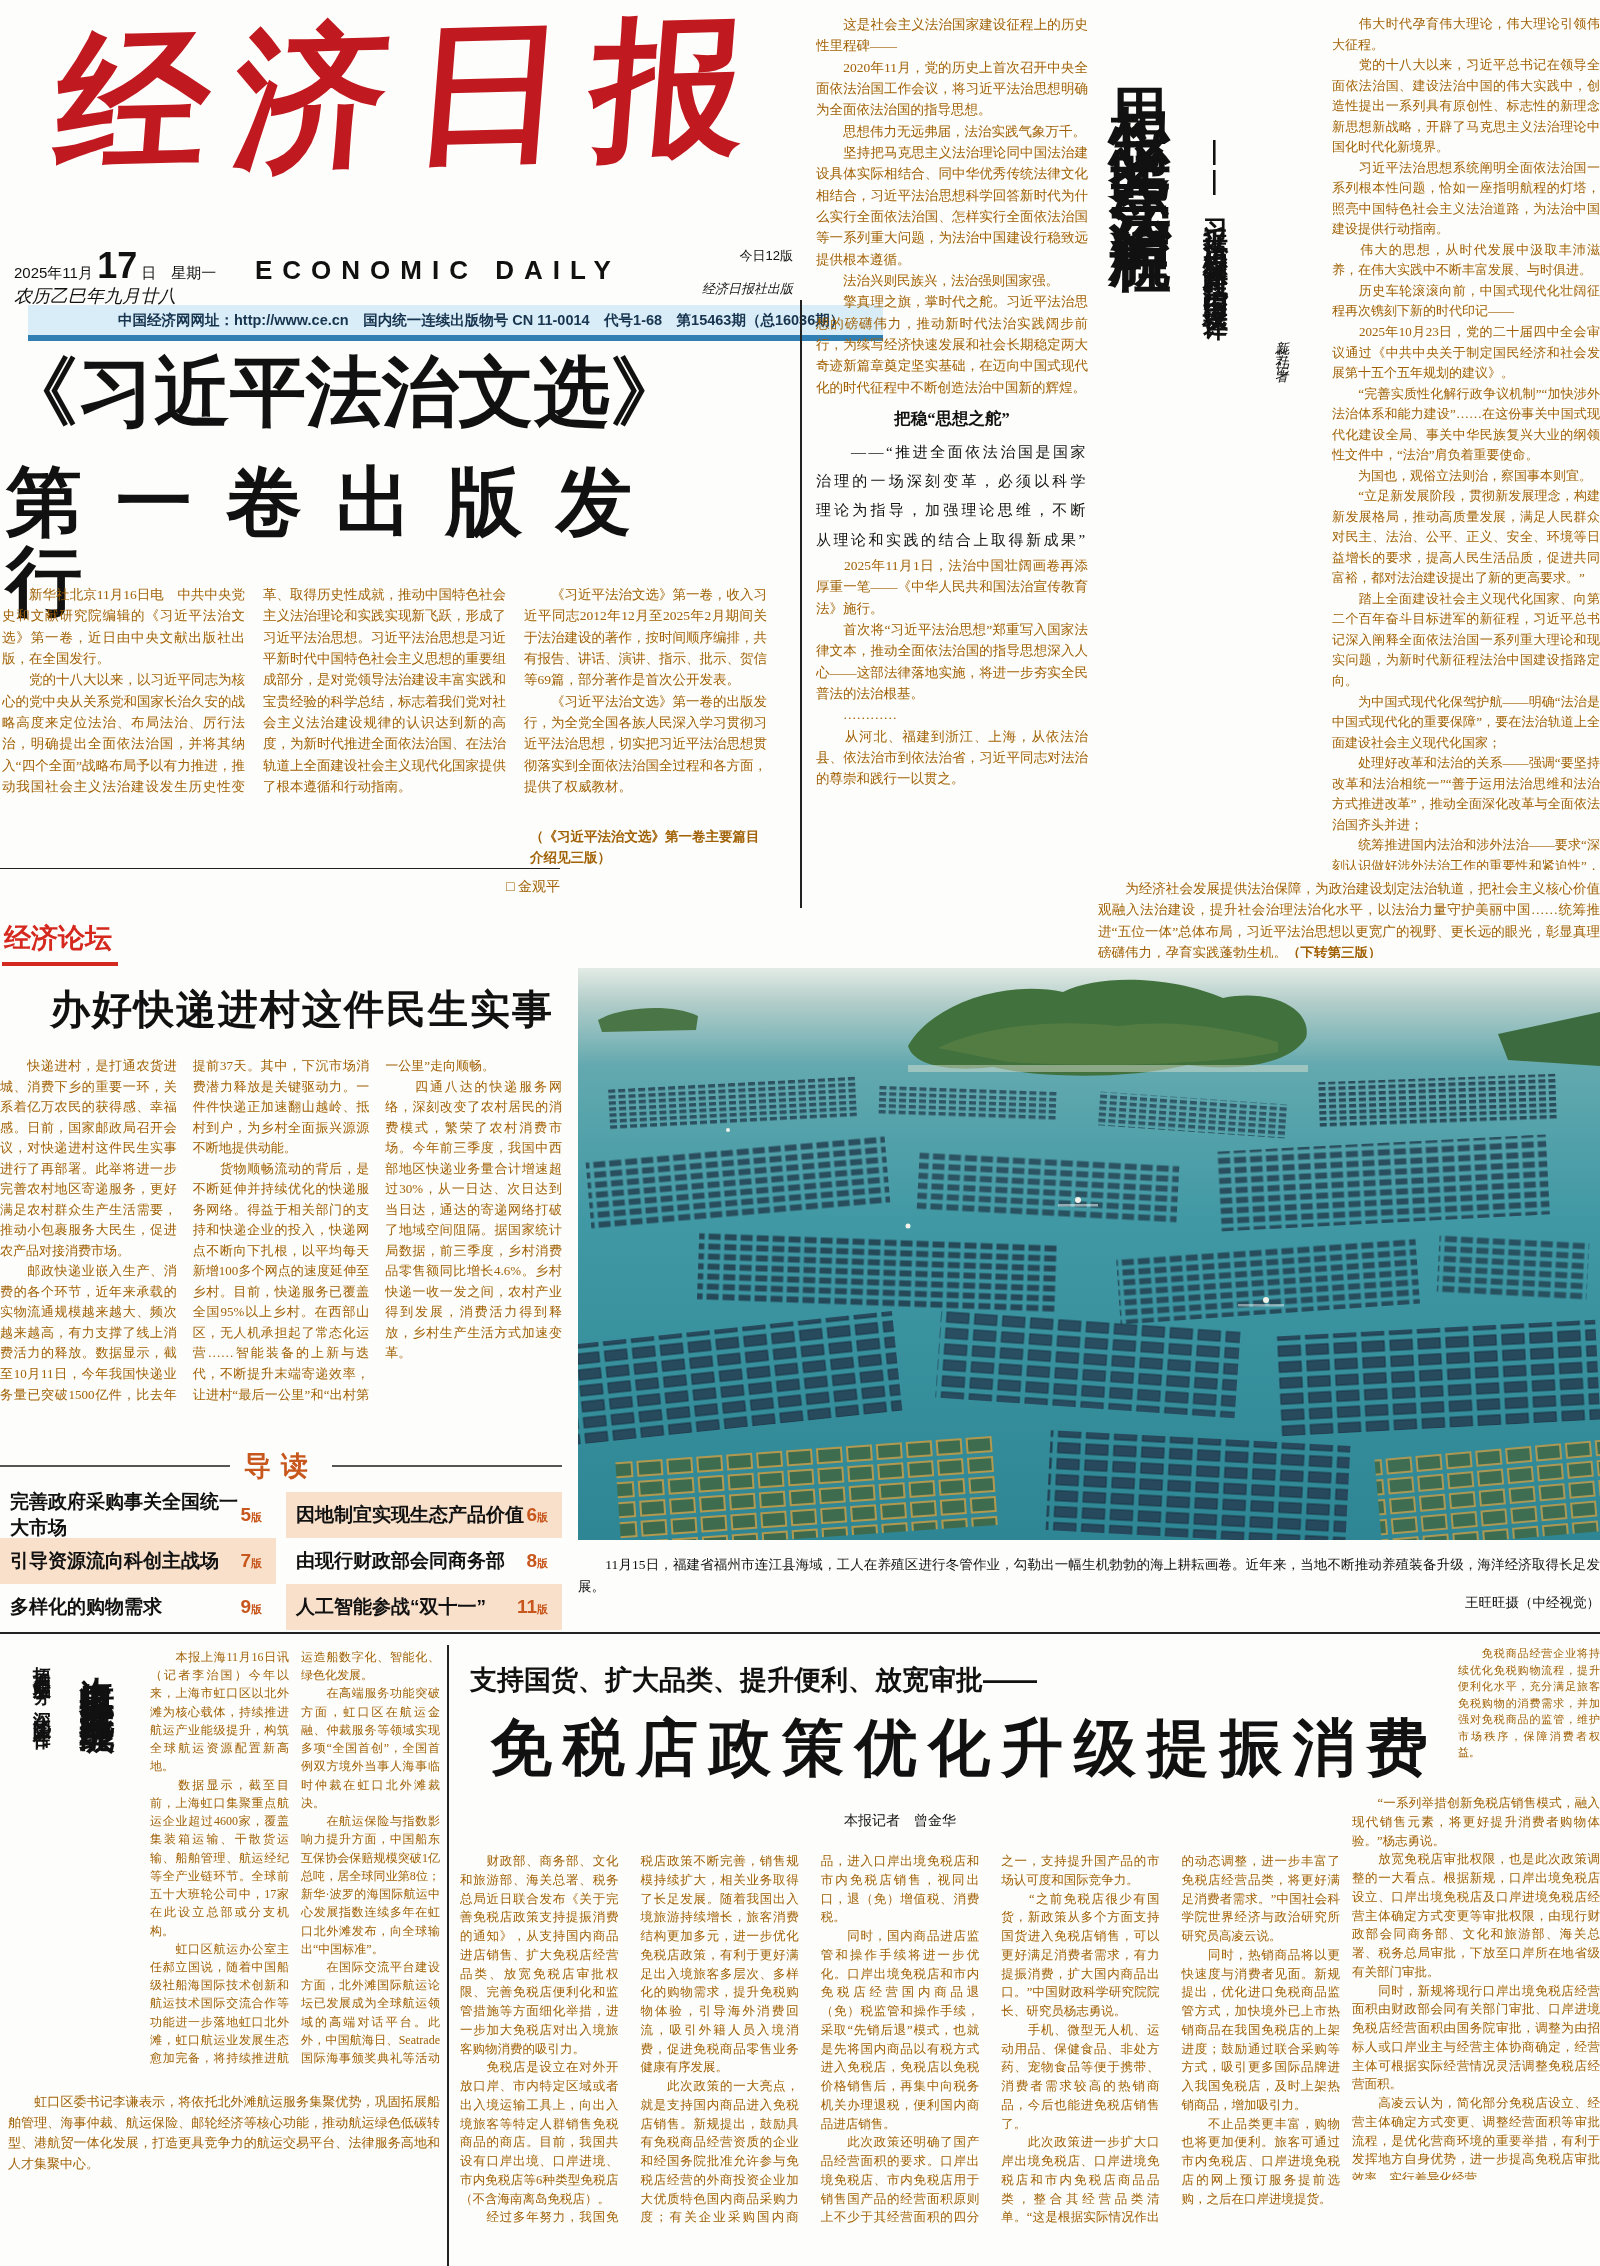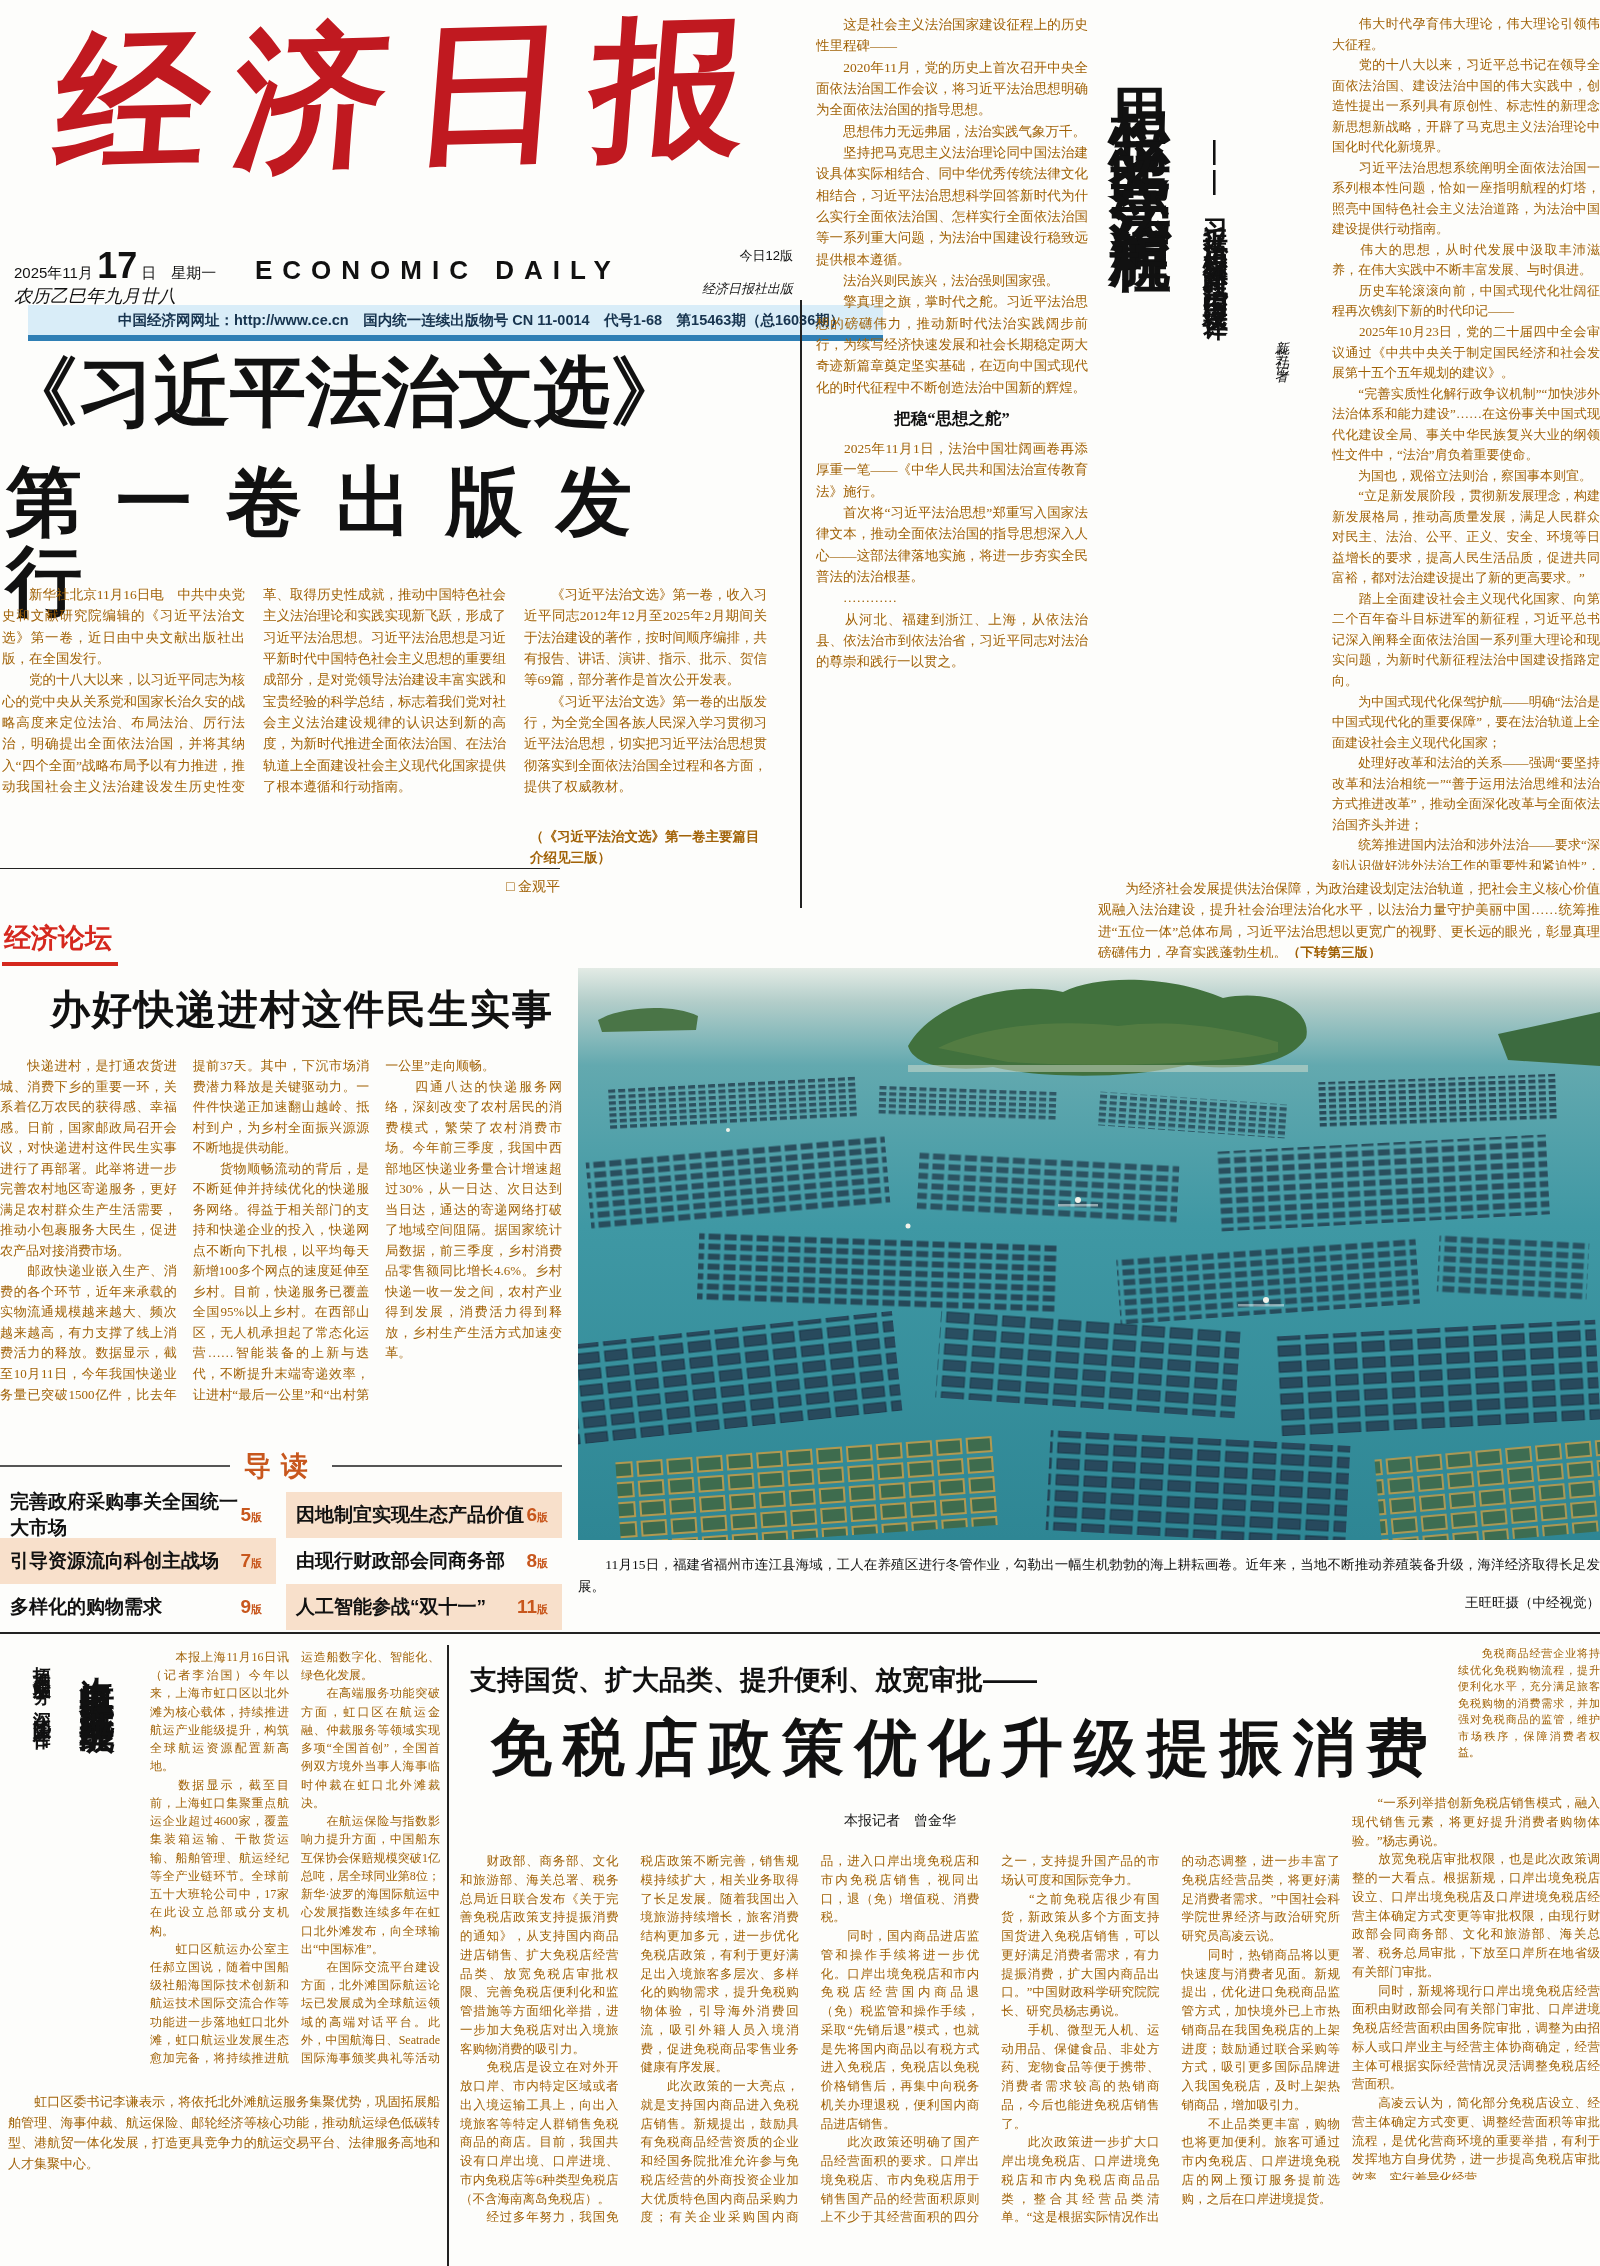--- a/index.html
+++ b/index.html
@@ -79,20 +79,21 @@
   <div class="abs vrule" style="left:800px;top:300px;height:608px;"></div>
 
   <div class="abs" style="left:816px;top:14px;width:272px;height:892px;overflow:hidden;">
     <div class="body-text paras">　　这是社会主义法治国家建设征程上的历史性里程碑——
 　　2020年11月，党的历史上首次召开中央全面依法治国工作会议，将习近平法治思想明确为全面依法治国的指导思想。
 　　思想伟力无远弗届，法治实践气象万千。
 　　坚持把马克思主义法治理论同中国法治建设具体实际相结合、同中华优秀传统法律文化相结合，习近平法治思想科学回答新时代为什么实行全面依法治国、怎样实行全面依法治国等一系列重大问题，为法治中国建设行稳致远提供根本遵循。
 　　法治兴则民族兴，法治强则国家强。
 　　擎真理之旗，掌时代之舵。习近平法治思想的磅礴伟力，推动新时代法治实践阔步前行，为续写经济快速发展和社会长期稳定两大奇迹新篇章奠定坚实基础，在迈向中国式现代化的时代征程中不断创造法治中国新的辉煌。</div>
     <div class="subhead">把稳“思想之舵”</div>
+    <div class="quote">　　——“推进全面依法治国是国家治理的一场深刻变革，必须以科学理论为指导，加强理论思维，不断从理论和实践的结合上取得新成果”</div>
     <div class="body-text paras">　　2025年11月1日，法治中国壮阔画卷再添厚重一笔——《中华人民共和国法治宣传教育法》施行。
 　　首次将“习近平法治思想”郑重写入国家法律文本，推动全面依法治国的指导思想深入人心——这部法律落地实施，将进一步夯实全民普法的法治根基。
 　　…………
 　　从河北、福建到浙江、上海，从依法治县、依法治市到依法治省，习近平同志对法治的尊崇和践行一以贯之。</div>
   </div>
 
   <div class="abs vert sans" style="left:1098px;top:38px;height:830px;font-size:62px;font-weight:900;letter-spacing:17px;">思想之光照亮法治航程</div>
   <div class="abs vert sans" style="left:1200px;top:140px;height:730px;font-size:25px;font-weight:bold;letter-spacing:5px;">——习近平法治思想引领新时代法治中国建设述评</div>
   <div class="abs vert" style="left:1272px;top:330px;height:200px;font-size:13.5px;letter-spacing:7px;font-style:italic;">新华社记者</div>
 

